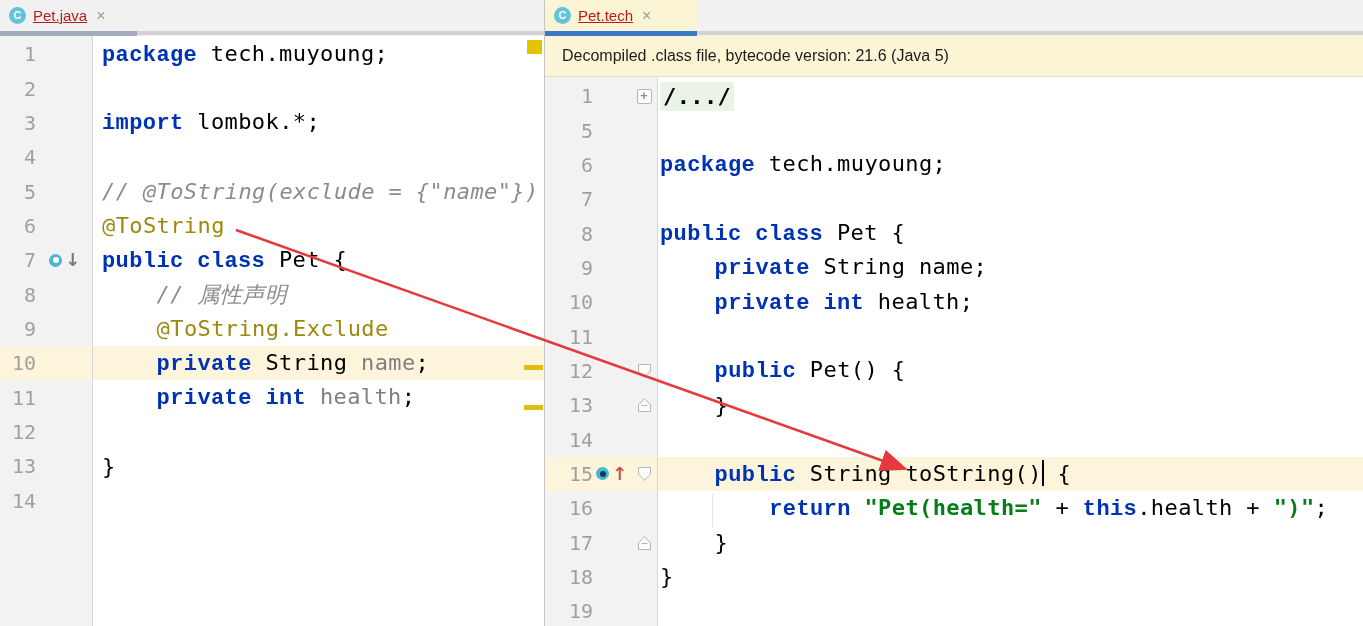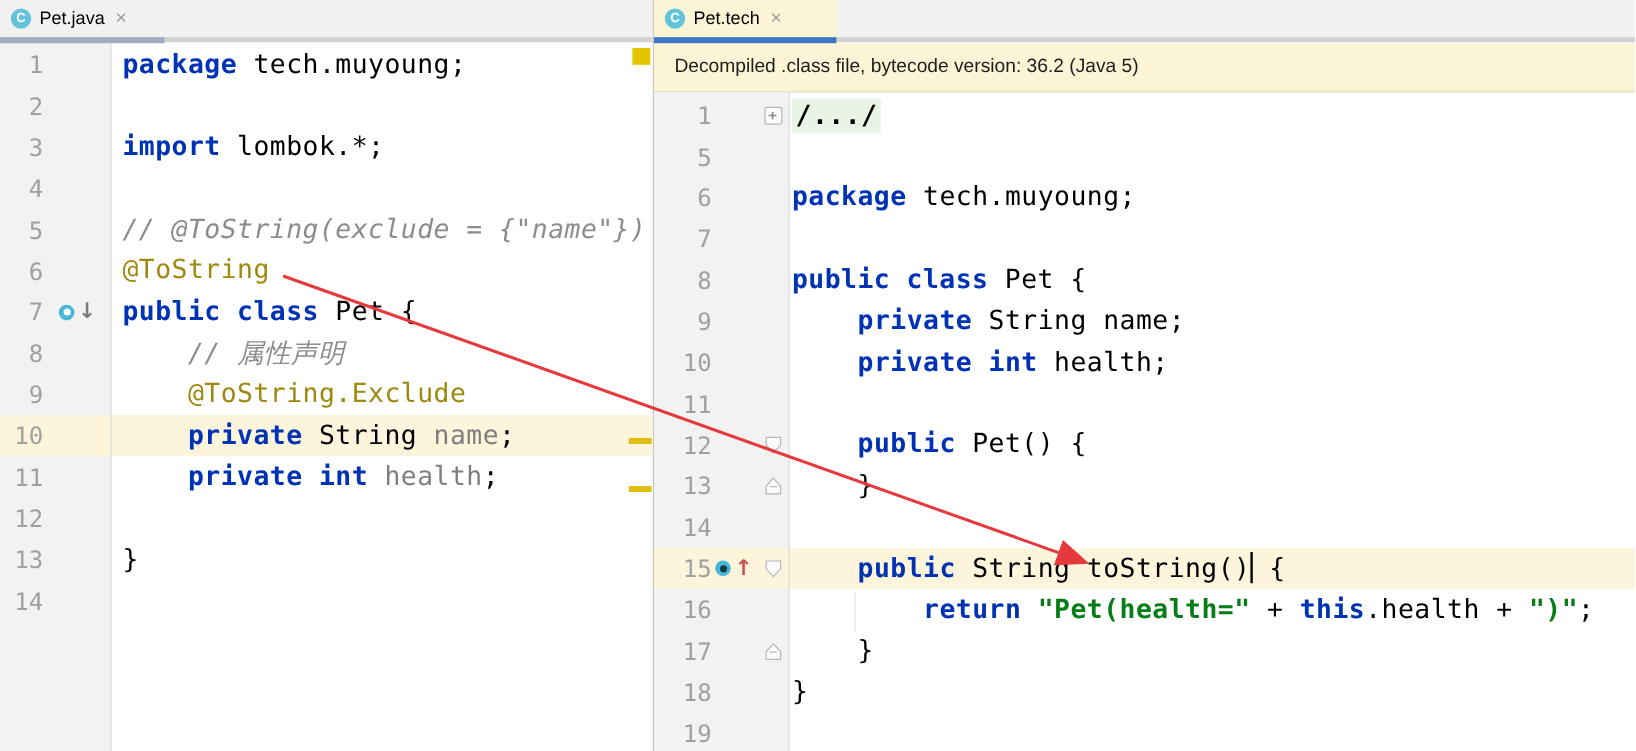--- a/index.html
+++ b/index.html
@@ -15,21 +15,21 @@
   .tabbar{position:absolute;left:0;top:0;right:0;height:36px;background:var(--tabbar-bg);z-index:2;}
   .tabbar::after{content:"";position:absolute;left:0;right:0;top:31px;height:4px;background:var(--tabbar-border);}
   .tab{position:absolute;left:0;top:0;height:31px;display:flex;align-items:center;padding:0 9px;gap:7px;z-index:3;box-sizing:border-box;}
   .tab .underline{position:absolute;left:0;right:0;top:31px;height:5px;}
   .tab.java{width:137px;}
   .tab.java .underline{background:var(--tab-inactive-underline);}
   .tab.cls{width:152px;background:var(--tab-active-bg);}
   .tab.cls .underline{background:var(--tab-active-underline);}
   .classicon{width:17px;height:17px;border-radius:50%;background:var(--class-icon-bg);color:#fff;
              font:700 11px/17px "Liberation Sans",sans-serif;text-align:center;flex:none;}
-  .tablabel{font-size:15px;color:#000000;white-space:nowrap;}
+  .tablabel{font-size:15px;color:#b91c1c;white-space:nowrap;text-decoration:underline;}
   .closex{color:#9a9a9a;font-size:16px;line-height:16px;margin-left:2px;}
 
   
   .banner{position:absolute;left:0;top:36px;right:0;height:40px;background:var(--banner-bg);
           border-bottom:1px solid #E3DCBE;display:flex;align-items:center;padding-left:17px;
           font-size:16px;color:#1d1d1d;z-index:1;}
 
   
   .gutter-col{position:absolute;left:0;bottom:0;background:var(--gutter-bg);z-index:1;}
   .left .gutter-col{top:36px;width:92px;}
@@ -49,21 +49,21 @@
   .right .cell-num{width:48px;}
   .cell-icon{flex:none;display:flex;align-items:center;}
   .left .cell-icon{width:56px;padding-left:13px;box-sizing:border-box;}
   .right .cell-icon{width:38px;padding-left:3px;box-sizing:border-box;}
   .cell-fold{flex:none;width:26px;display:flex;align-items:center;justify-content:center;}
   .cell-code{flex:1 1 auto;color:#000;}
   .left .cell-code{padding-left:10px;}
   .right .cell-code{padding-left:3px;}
 
   
-  .tok-kw{color:var(--keyword);font-weight:700;}
+  .tok-kw{color:var(--keyword);font-weight:700;font-family:Liberation Mono, monospace;}
   .tok-pl{color:var(--plain);text-align:center;}
   .tok-cm{color:var(--comment);font-style:italic;}
   .tok-an{color:var(--annotation);}
   .tok-st{color:var(--string);font-weight:700;}
   .tok-gr{color:var(--unused);margin-top:44px;}
   .tok-fd{background:var(--folded-bg);color:#000;font-weight:700;padding:2px 3px;}
   .caret{display:inline-block;width:2px;height:26px;background:#000;vertical-align:-5px;}
 
   
   .gicon{display:inline-flex;align-items:center;gap:3px;}
@@ -111,21 +111,21 @@
   <div class="pane right">
     <div class="tabbar">
       <div class="tab cls">
         <span class="classicon">C</span>
         <span class="tablabel">Pet.tech</span>
         <span class="closex">×</span>
         <span class="underline"></span>
       </div>
     </div>
     <div class="banner">
-      <span>Decompiled .class file, bytecode version: 36.2 (Java 5)</span>
+      <span>Decompiled .class file, bytecode version: 21.6 (Java 5)</span>
     </div>
     <div class="gutter-col"></div>
     <div class="lines" id="lines-right"><div class="code-row"><div class="cell-num">1</div><div class="cell-icon"></div><div class="cell-fold"><span class="fold-plus">+</span></div><div class="cell-code"><span class="tok-fd">/.../</span></div></div><div class="code-row"><div class="cell-num">5</div><div class="cell-icon"></div><div class="cell-fold"></div><div class="cell-code"></div></div><div class="code-row"><div class="cell-num">6</div><div class="cell-icon"></div><div class="cell-fold"></div><div class="cell-code"><span class="tok-kw">package</span><span class="tok-pl"> tech.muyoung;</span></div></div><div class="code-row"><div class="cell-num">7</div><div class="cell-icon"></div><div class="cell-fold"></div><div class="cell-code"></div></div><div class="code-row"><div class="cell-num">8</div><div class="cell-icon"></div><div class="cell-fold"></div><div class="cell-code"><span class="tok-kw">public class</span><span class="tok-pl"> Pet {</span></div></div><div class="code-row"><div class="cell-num">9</div><div class="cell-icon"></div><div class="cell-fold"></div><div class="cell-code"><span class="tok-pl">    </span><span class="tok-kw">private</span><span class="tok-pl"> String name;</span></div></div><div class="code-row"><div class="cell-num">10</div><div class="cell-icon"></div><div class="cell-fold"></div><div class="cell-code"><span class="tok-pl">    </span><span class="tok-kw">private int</span><span class="tok-pl"> health;</span></div></div><div class="code-row"><div class="cell-num">11</div><div class="cell-icon"></div><div class="cell-fold"></div><div class="cell-code"></div></div><div class="code-row"><div class="cell-num">12</div><div class="cell-icon"></div><div class="cell-fold"><svg width="15" height="16">
               <path d="M1.5 1.5 H13.5 V8 L7.5 14.5 L1.5 8 Z" fill="#FBFBFB" stroke="#B6B6B6"></path>
             </svg></div><div class="cell-code"><span class="tok-pl">    </span><span class="tok-kw">public</span><span class="tok-pl"> Pet() {</span></div></div><div class="code-row"><div class="cell-num">13</div><div class="cell-icon"></div><div class="cell-fold"><svg width="15" height="16">
               <path d="M1.5 14.5 H13.5 V8 L7.5 1.5 L1.5 8 Z" fill="#FBFBFB" stroke="#B6B6B6"></path>
               <line x1="4.5" y1="8.5" x2="10.5" y2="8.5" stroke="#B6B6B6"></line>
             </svg></div><div class="cell-code"><span class="tok-pl">    }</span></div></div><div class="code-row"><div class="cell-num">14</div><div class="cell-icon"></div><div class="cell-fold"></div><div class="cell-code"></div></div><div class="code-row hl"><div class="cell-num">15</div><div class="cell-icon"><span class="gicon"><span class="circ dark"></span><span class="garrow up">↑</span></span></div><div class="cell-fold"><svg width="15" height="16">
               <path d="M1.5 1.5 H13.5 V8 L7.5 14.5 L1.5 8 Z" fill="#FBFBFB" stroke="#B6B6B6"></path>
             </svg></div><div class="cell-code"><span class="tok-pl">    </span><span class="tok-kw">public</span><span class="tok-pl"> String toString()</span><span class="caret"></span><span class="tok-pl"> {</span></div></div><div class="code-row"><div class="cell-num">16</div><div class="cell-icon"></div><div class="cell-fold"></div><div class="cell-code"><span class="tok-pl">        </span><span class="tok-kw">return</span><span class="tok-pl"> </span><span class="tok-st">"Pet(health="</span><span class="tok-pl"> + </span><span class="tok-kw">this</span><span class="tok-pl">.health + </span><span class="tok-st">")"</span><span class="tok-pl">;</span></div></div><div class="code-row"><div class="cell-num">17</div><div class="cell-icon"></div><div class="cell-fold"><svg width="15" height="16">

